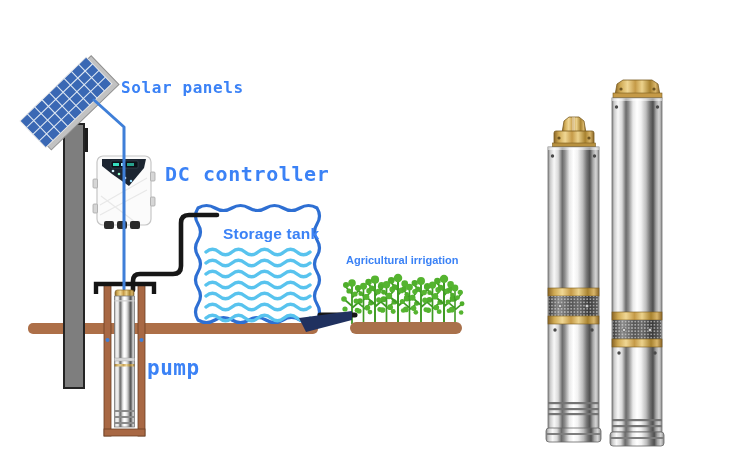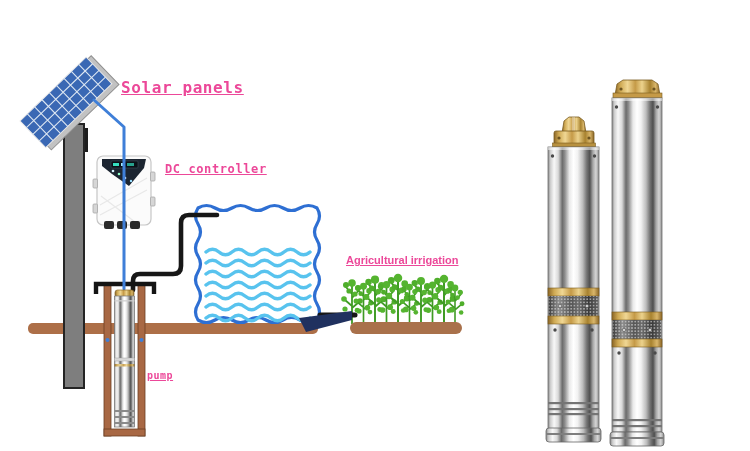--- a/index.html
+++ b/index.html
@@ -1,26 +1,26 @@
 <!DOCTYPE html>
 <html><head>
 <meta charset="utf-8">
 <style>
   html,body{margin:0;padding:0;background:#ffffff;}
   .stage{position:relative;width:750px;height:451px;background:#ffffff;overflow:hidden;
          font-family:"Liberation Sans",sans-serif;}
   .stage svg{position:absolute;left:0;top:0;}
-  .lbl{position:absolute;color:#ec4899;font-weight:bold;white-space:nowrap;text-decoration:underline;}
+  .lbl{position:absolute;color:#3b82f6;font-weight:bold;white-space:nowrap;}
   .mono{font-family:"DejaVu Sans Mono",monospace;}
   .sans{font-family:"Liberation Sans",sans-serif;}
   .lbl-solar{left:121px;top:78px;font-size:16px;letter-spacing:0.6px;}
-  .lbl-dc{left:165px;top:162px;font-size:12px;letter-spacing:0.6px;}
+  .lbl-dc{left:165px;top:162px;font-size:20px;letter-spacing:0.6px;}
   .lbl-storage{left:223px;top:225px;font-size:15.5px;letter-spacing:0.2px;}
   .lbl-agri{left:346px;top:254px;font-size:11px;}
-  .lbl-pump{left:147px;top:370px;font-size:10px;letter-spacing:0.5px;}
+  .lbl-pump{left:147px;top:356px;font-size:21px;letter-spacing:0.5px;}
 </style>
 </head>
 <body>
 
 <div class="stage">
 
 <svg width="750" height="451" viewBox="0 0 750 451">
   <defs>
     <linearGradient id="gradSteel" x1="0" y1="0" x2="1" y2="0">
       <stop offset="0" stop-color="#898989"></stop>
@@ -213,16 +213,17 @@
         <circle cx="655" cy="353" r="1.7" fill="#4a4a4a"></circle>
     <rect x="612" y="419" width="50" height="2.2" fill="#757575"></rect>
     <rect x="612" y="425" width="50" height="2.2" fill="#757575"></rect>
     <rect x="610" y="432" width="54" height="14" rx="3" fill="url(#gradSteel)" stroke="#666" stroke-width="0.8"></rect>
     <rect x="610" y="437" width="54" height="2" fill="#7e7e7e"></rect>
   </g>
 </svg>
 
   <div class="lbl mono lbl-solar">Solar panels</div>
   <div class="lbl mono lbl-dc">DC controller</div>
+  <div class="lbl sans lbl-storage">Storage tank</div>
   <div class="lbl sans lbl-agri">Agricultural irrigation</div>
   <div class="lbl mono lbl-pump">pump</div>
 
 </div>
 
 </body></html>

